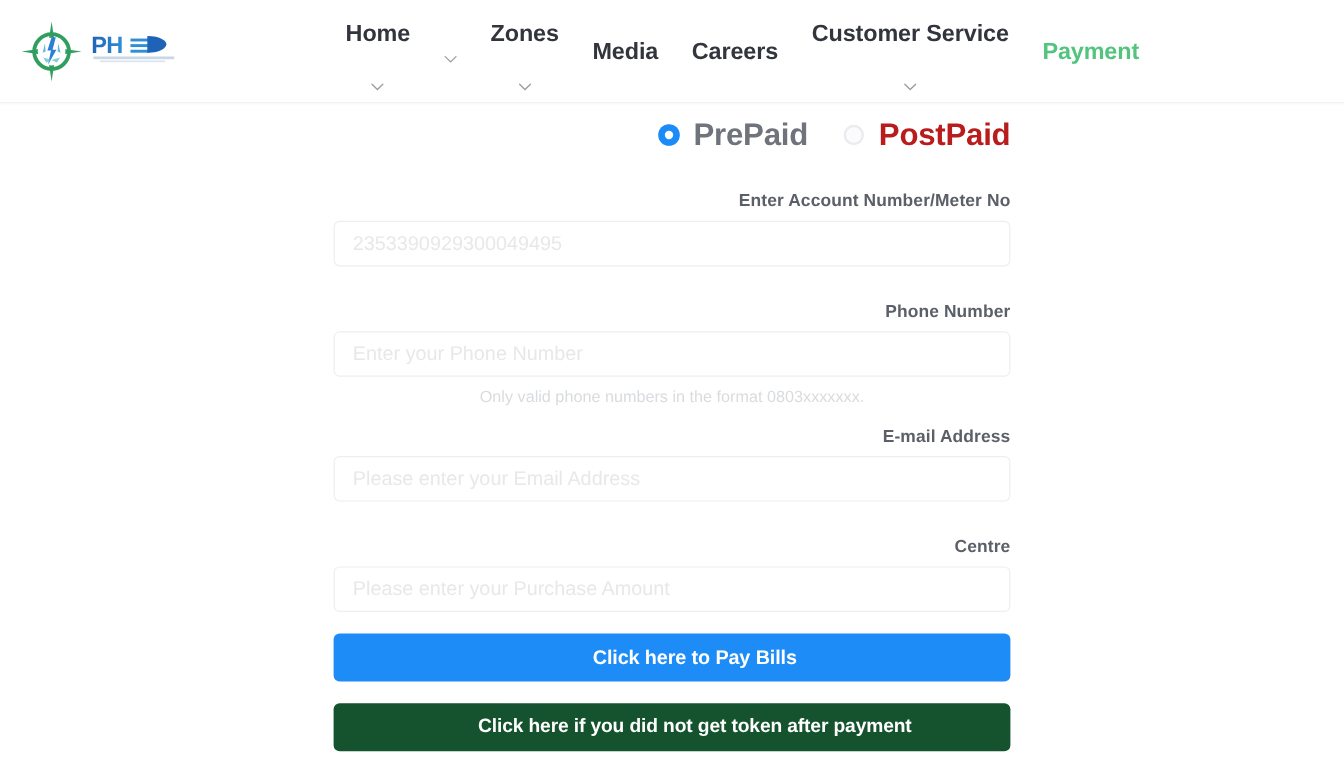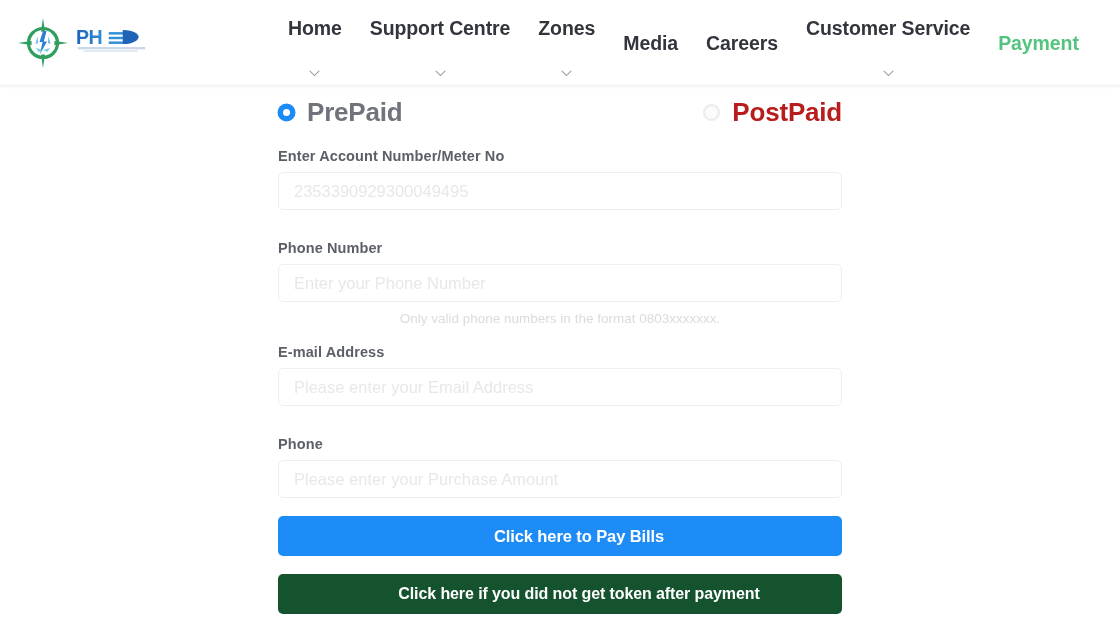--- a/index.html
+++ b/index.html
@@ -76,25 +76,25 @@
     padding-top: 10px;
   }
   .form-wrap {
     width: 564px;
     margin: 0 auto;
   }
 
   
   .plan-row {
     display: flex;
-    justify-content: space-between;
+    justify-content: flex-end;
     align-items: center;
     gap: 30px;
     margin-top: 1px;
-    margin-bottom: 20px;
+    margin-bottom: 32px;
   }
   .plan-opt {
     display: flex;
     align-items: center;
     gap: 12px;
     cursor: pointer;
   }
   .radio {
     width: 17px; height: 17px;
     border-radius: 50%;
@@ -114,21 +114,21 @@
     font-weight: 600;
     color: #6f737b;
     letter-spacing: -0.2px;
   }
   .plan-opt.off .plan-label { color: #b91c1c; }
 
   
   .field { margin-bottom: 8px; }
   .field-label {
     display: block;
-    text-align: left;
+    text-align: right;
     font-size: 14.5px;
     font-weight: 700;
     color: #5b5f67;
     margin-bottom: 8px;
     letter-spacing: .1px;
   }
   .text-input {
     display: block;
     width: 100%;
     height: 38px;
@@ -234,21 +234,20 @@
     <div class="nav-item">
       <span class="nav-label">Home</span>
       <span class="chev">
         <svg viewBox="0 0 11 7" width="11" height="7">
             <path d="M1 1.2 L5.5 5.6 L10 1.2" fill="none" stroke="#4a4d55" stroke-width="1.1" stroke-linecap="round"></path>
           </svg>
       </span>
     </div>
 
     <div class="nav-item">
-      <span class="nav-label">Support Centre</span>
       <span class="chev">
         <svg viewBox="0 0 11 7" width="11" height="7">
             <path d="M1 1.2 L5.5 5.6 L10 1.2" fill="none" stroke="#4a4d55" stroke-width="1.1" stroke-linecap="round"></path>
           </svg>
       </span>
     </div>
 
     <div class="nav-item">
       <span class="nav-label">Zones</span>
       <span class="chev">
@@ -314,21 +313,21 @@
     <div class="spacer-sm"></div>
 
     <div class="field">
       <label class="field-label">E-mail Address</label>
       <input class="text-input" type="text" placeholder="Please enter your Email Address" style="">
     </div>
 
     <div class="spacer-md"></div>
 
     <div class="field">
-      <label class="field-label">Phone</label>
+      <label class="field-label">Centre</label>
       <input class="text-input" type="text" placeholder="Please enter your Purchase Amount" style="">
     </div>
 
     <button class="btn btn-pay" type="button">Click here to Pay Bills</button>
 
     <button class="btn btn-token" type="button">Click here if you did not get token after payment</button>
 
   </form>
 </main>
 

